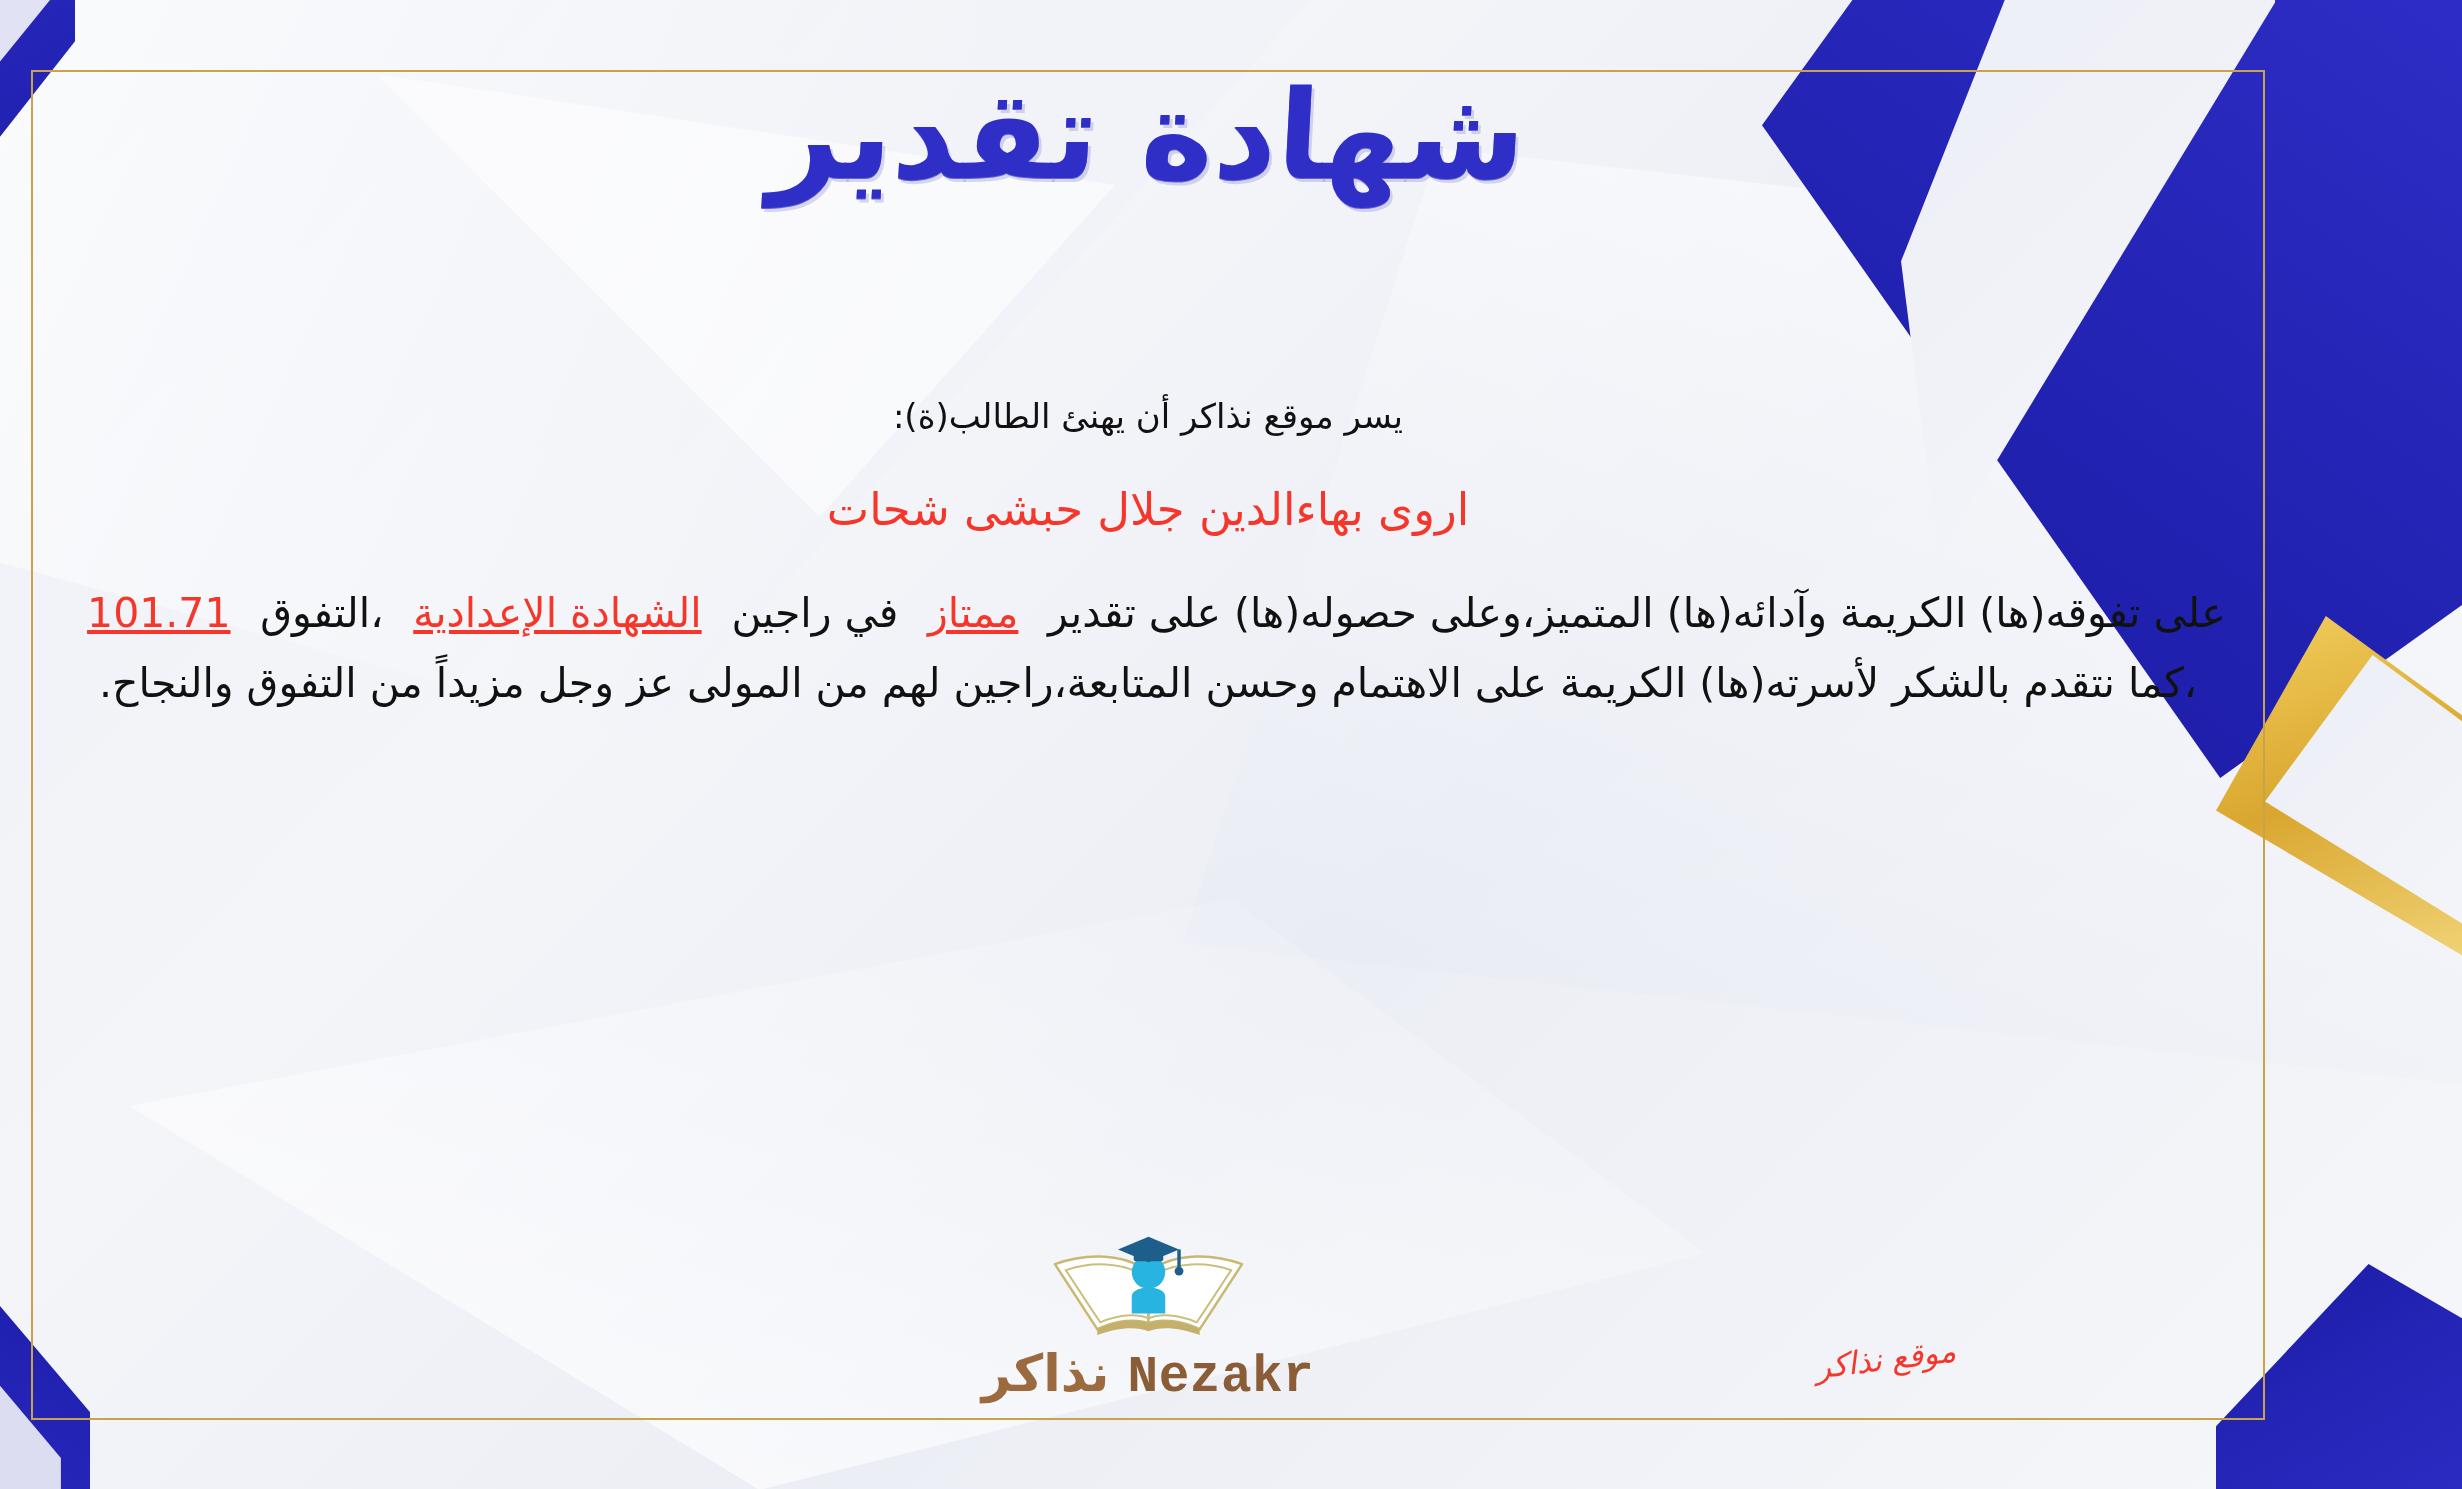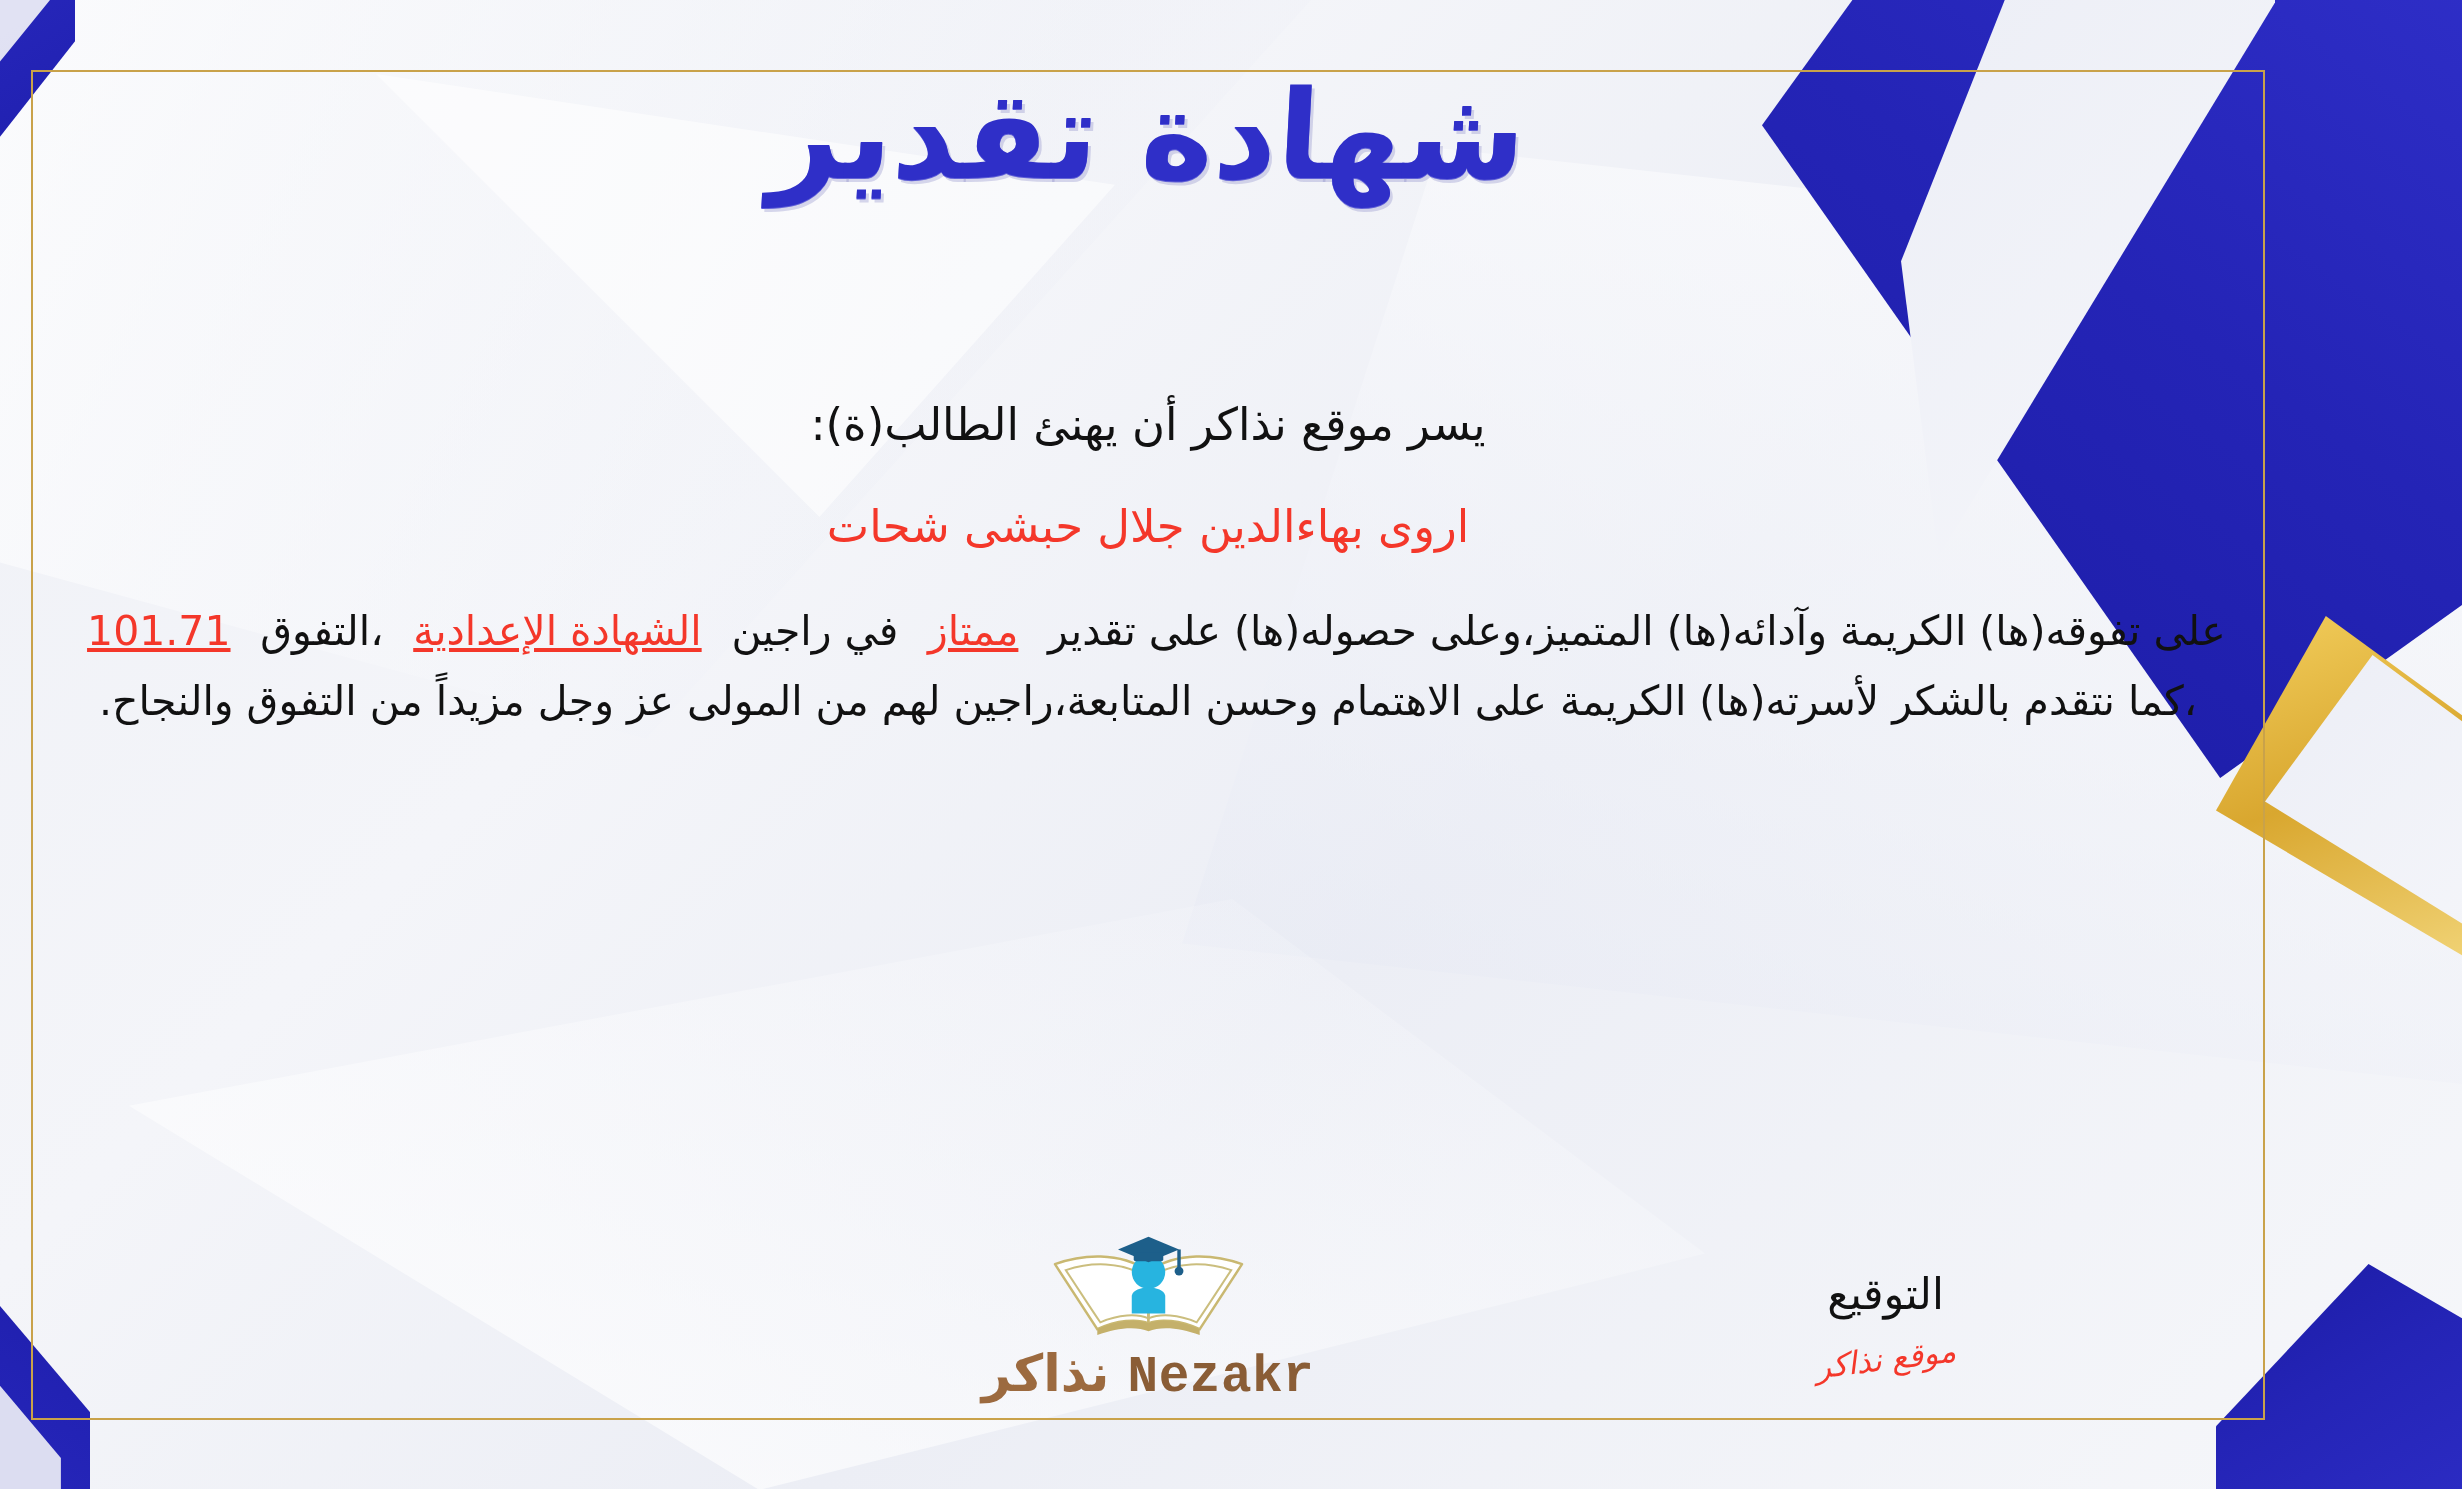--- a/index.html
+++ b/index.html
@@ -149,21 +149,21 @@
     left: 236px;
     right: 236px;
     top: 389px;
     text-align: center;
     color: #111;
     font-size: 41px;
     line-height: 1.62;
     font-family: "DejaVu Sans", sans-serif;
   }
   .line-greeting {
-    font-size: 45px;
+    font-size: 34px;
     margin-bottom: 29.5px;
     direction: rtl;
   }
   .student-name {
     color: #f4372a;
     font-size: 45px;
     margin-bottom: 33px;
     direction: rtl;
   }
   .paragraph {
@@ -267,21 +267,20 @@
       <span class="hl spaced">ممتاز</span>
       <span>في راجين</span>
       <span class="hl spaced">الشهادة الإعدادية</span>
       <span>،التفوق</span>
       <span class="hl spaced">101.71</span>
       <span>،كما نتقدم بالشكر لأسرته(ها) الكريمة على الاهتمام وحسن المتابعة،راجين لهم من المولى عز وجل مزيداً من التفوق والنجاح.</span>
     </div>
   </div>
 
   <div class="signature-block">
-    <div class="signature-label">التوقيع</div>
     <div class="signature-script">موقع نذاكر</div>
   </div>
 
   <div class="logo-block">
     <div class="logo-mark">
       <svg viewBox="0 0 460 260" width="227" height="128" aria-hidden="true">
 
         <path d="M230 118 C170 78 95 84 40 104 C70 150 100 196 126 236 C166 218 206 214 230 224 Z" fill="#ffffff" stroke="#c9b871" stroke-width="5"></path>
         <path d="M230 118 C290 78 365 84 420 104 C390 150 360 196 334 236 C294 218 254 214 230 224 Z" fill="#ffffff" stroke="#c9b871" stroke-width="5"></path>
         <path d="M230 132 C175 96 110 100 62 116 C86 152 110 190 132 222 C170 206 206 204 230 214 Z" fill="none" stroke="#cbbe7e" stroke-width="4"></path>

